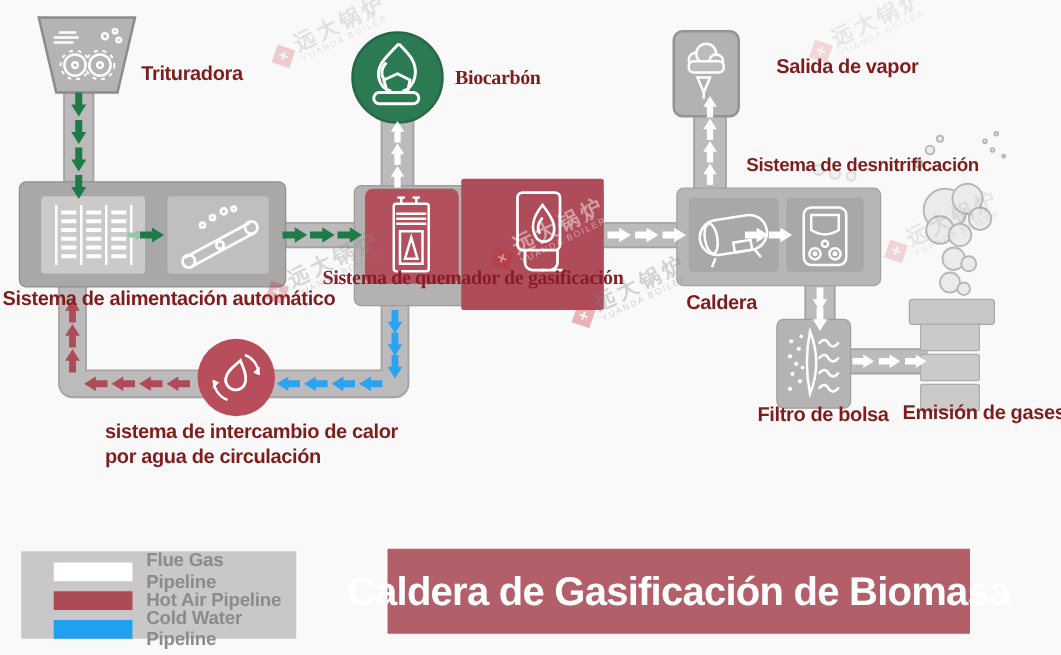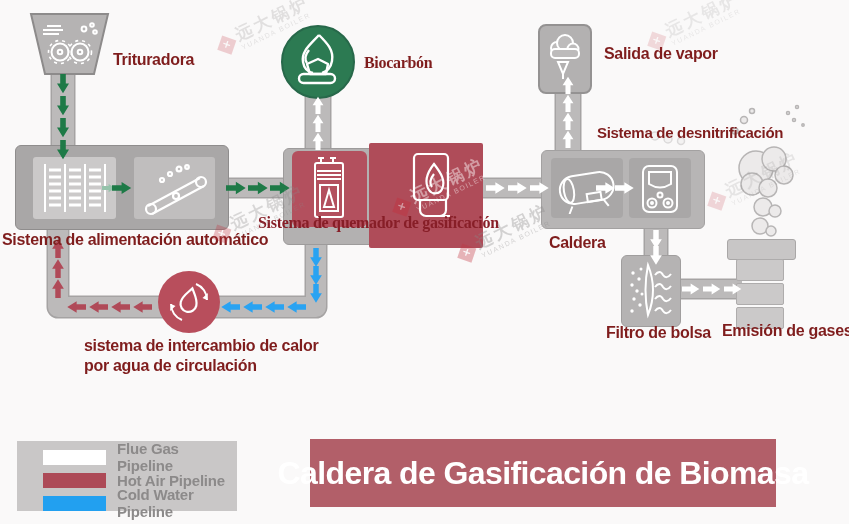--- a/index.html
+++ b/index.html
@@ -252,21 +252,21 @@
       <path d="M16 41 A17 17 0 0 1 5 25" stroke-width="2"></path>
     </g>
     <g fill="#fff">
       <path d="M41 21 L36.5 19 L42 14 Z"></path>
       <path d="M5 25 L9.5 27 L4 32 Z"></path>
     </g>
   </svg>
 
   <div class="lbl" style="left:113px;top:50px;">Trituradora</div>
   <div class="lbl" style="left:364px;top:53px;font-family:Liberation Serif, serif;">Biocarbón</div>
-  <div class="lbl" style="left:604px;top:44px;">Salida de vapor</div>
+  <div class="lbl" style="left:621px;top:44px;">Salida de vapor</div>
   <div class="lbl" style="left:597px;top:124px;font-size:15px;">Sistema de desnitrificación</div>
   <div class="lbl" style="left:2px;top:230px;">Sistema de alimentación automático</div>
   <div class="lbl red" style="left:258px;top:213px;font-family:Liberation Serif, serif;">Sistema de quemador de gasificación</div>
   <div class="lbl" style="left:549px;top:233px;">Caldera</div>
   <div class="lbl" style="left:606px;top:323px;text-align:center;">Filtro de bolsa</div>
   <div class="lbl center" style="left:722px;top:321px;width:126px;">
     <div>Emisión de gases</div>
   </div>
   <div class="lbl" style="left:84px;top:336px;line-height:20px;">
     <div>sistema de intercambio de calor</div>

